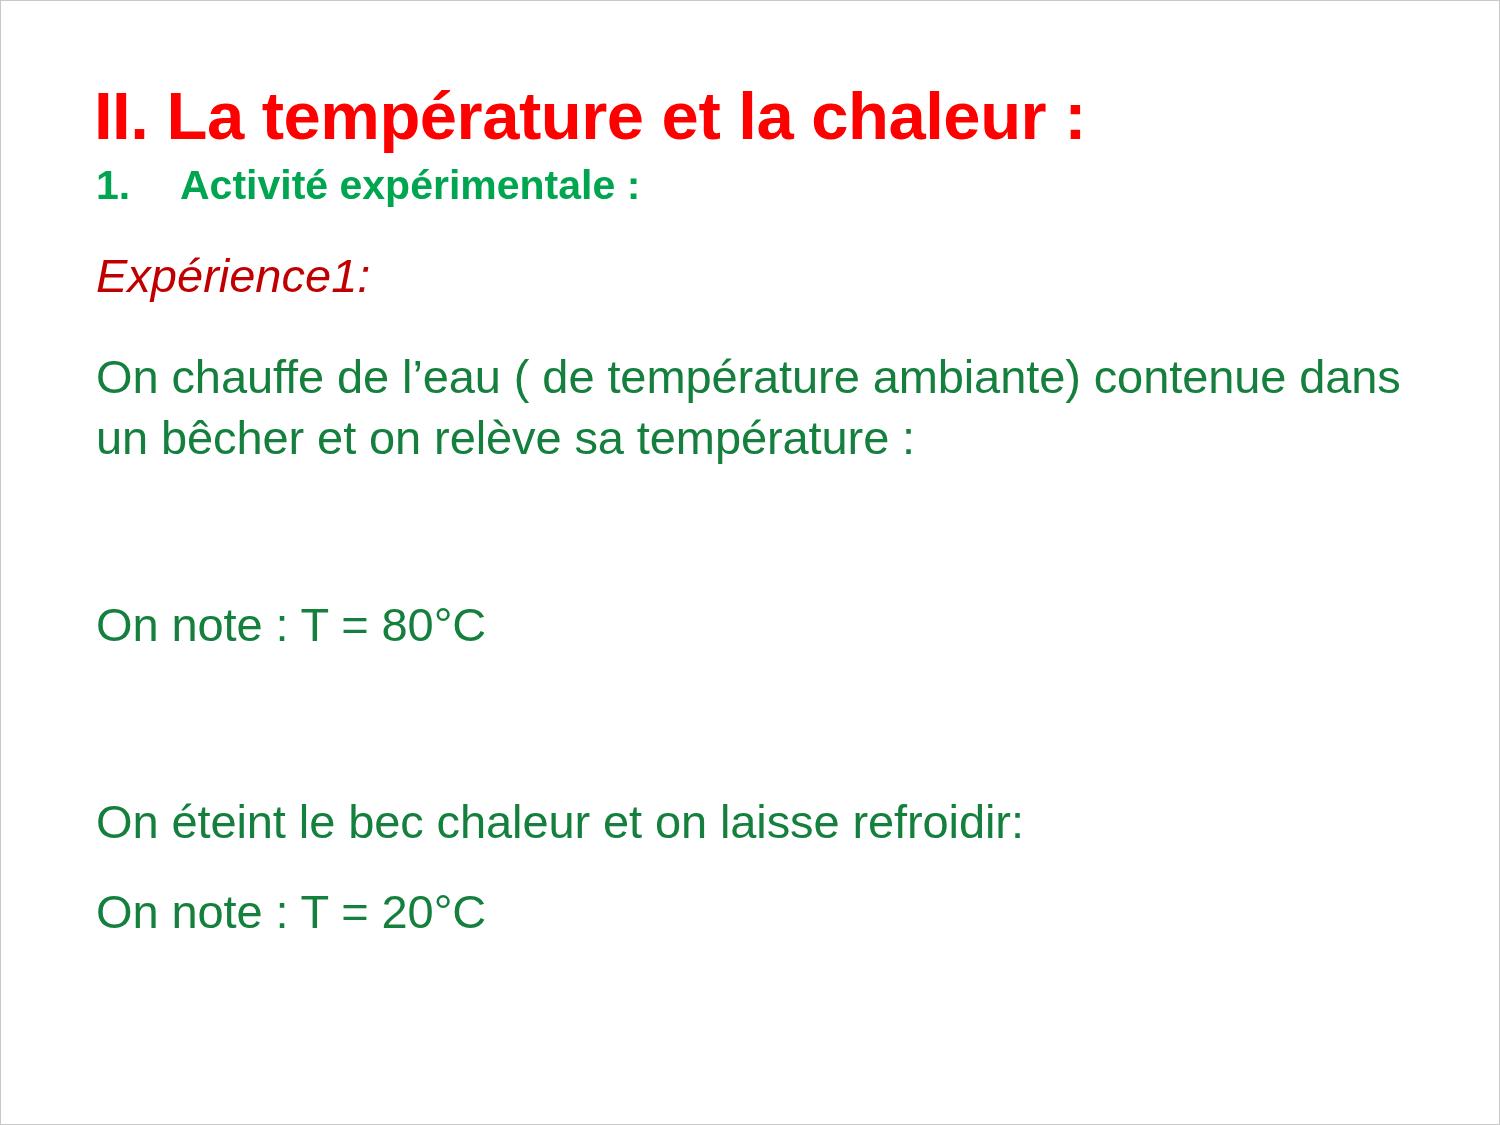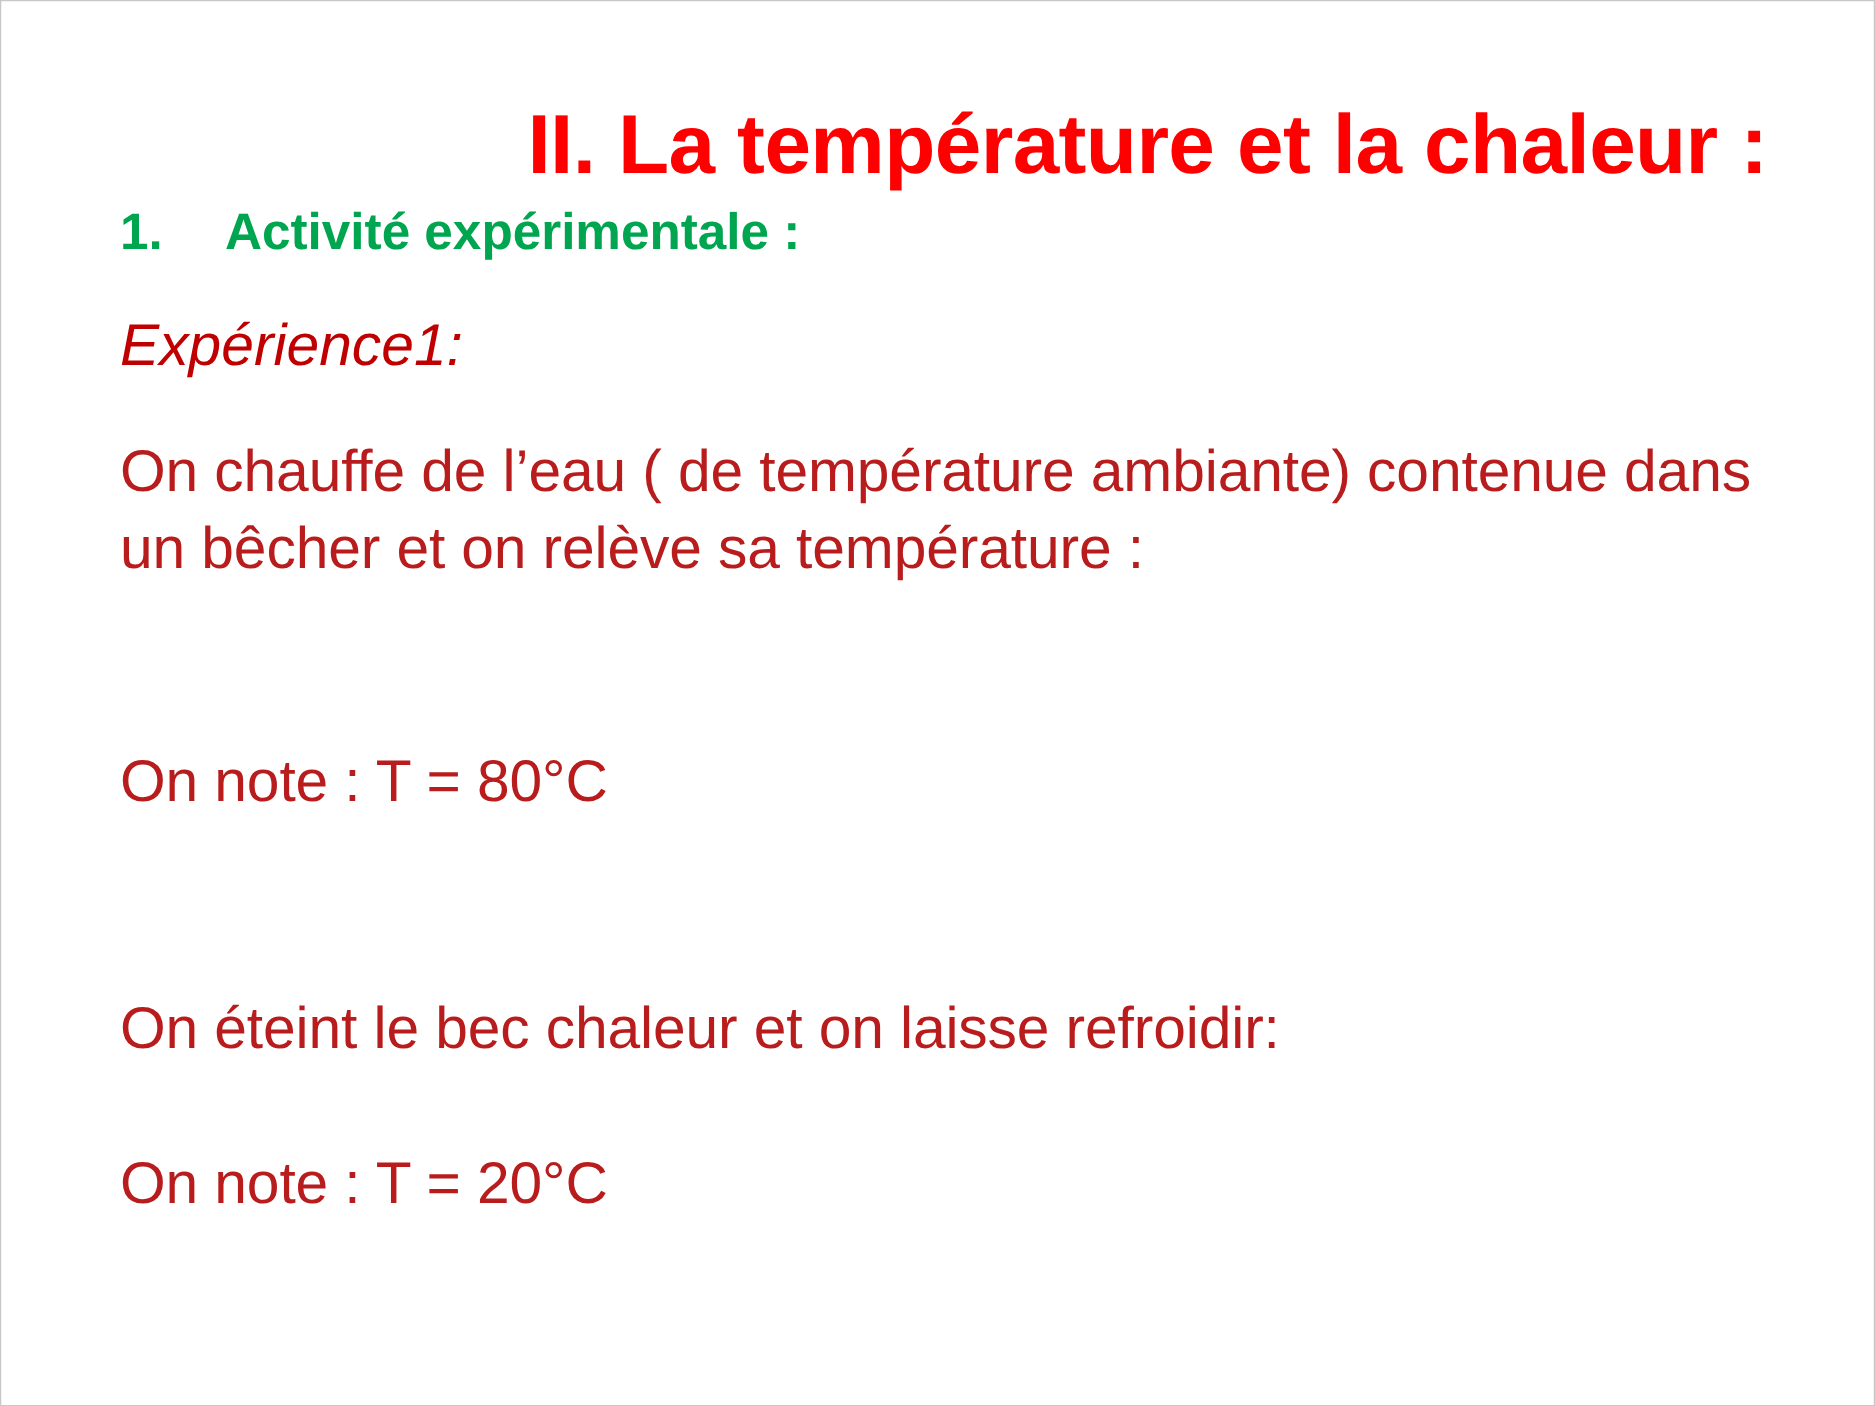--- a/index.html
+++ b/index.html
@@ -35,21 +35,20 @@
     position: absolute;
     left: 0;
     top: 34px;
     width: 1320px;
     font-size: 67px;
     line-height: 1.08;
     font-weight: bold;
     color: #ff0000;
     letter-spacing: -0.5px;
     white-space: nowrap;
-    text-align: right;
   }
 
   
   .numbered-heading {
     position: absolute;
     left: 2px;
     top: 160px;
     display: flex;
     align-items: baseline;
     font-size: 41px;
@@ -80,40 +79,39 @@
     white-space: nowrap;
   }
   #exp1-heading { top: 248px; }
   #exp2-heading { top: 693px; }
 
   
   .body-text {
     position: absolute;
     left: 2px;
     font-size: 47px;
-    color: #b91c1c;
+    color: #15803d;
     line-height: 1.30;
     letter-spacing: -0.1px;
   }
   #exp1-body {
     top: 345px;
     width: 1310px;
   }
   #exp1-note {
     top: 593px;
     white-space: nowrap;
   }
   #exp2-body {
     top: 790px;
     white-space: nowrap;
   }
   #exp2-note {
     top: 880px;
     white-space: nowrap;
-    margin-top: 34px;
   }
 </style>
 </head>
 <body>
 
 <div class="slide">
   <div class="content">
 
     <h1 class="slide-title">II. La température et la chaleur :</h1>
 

